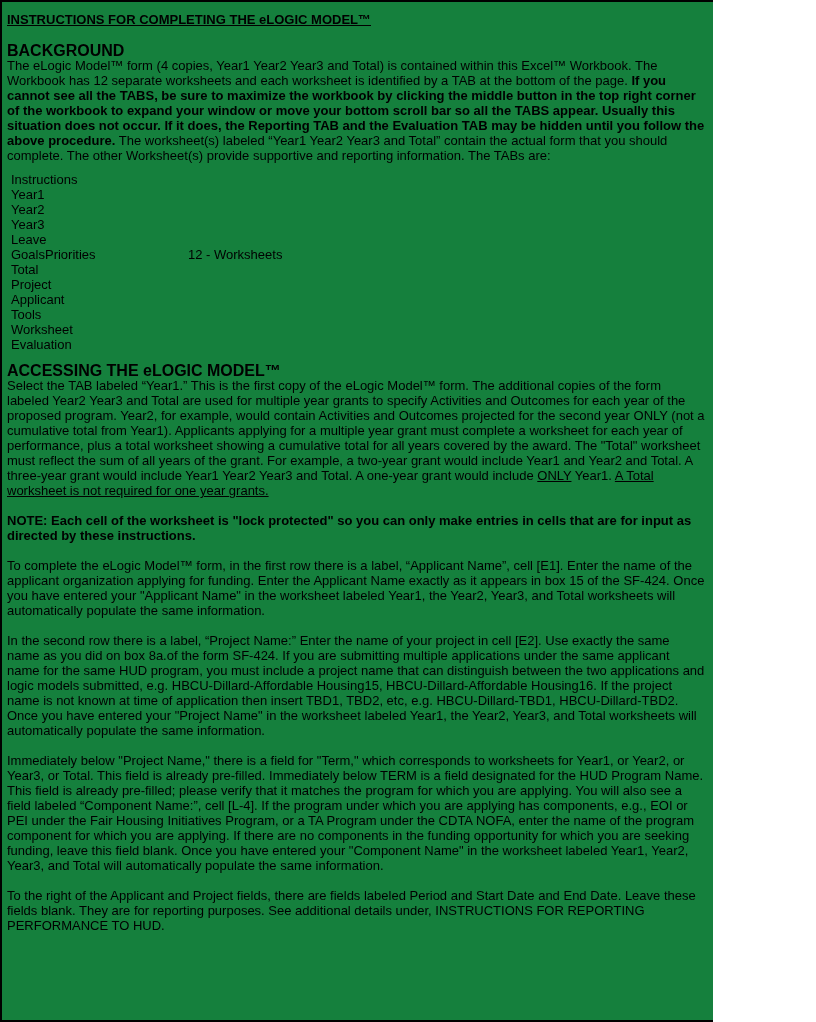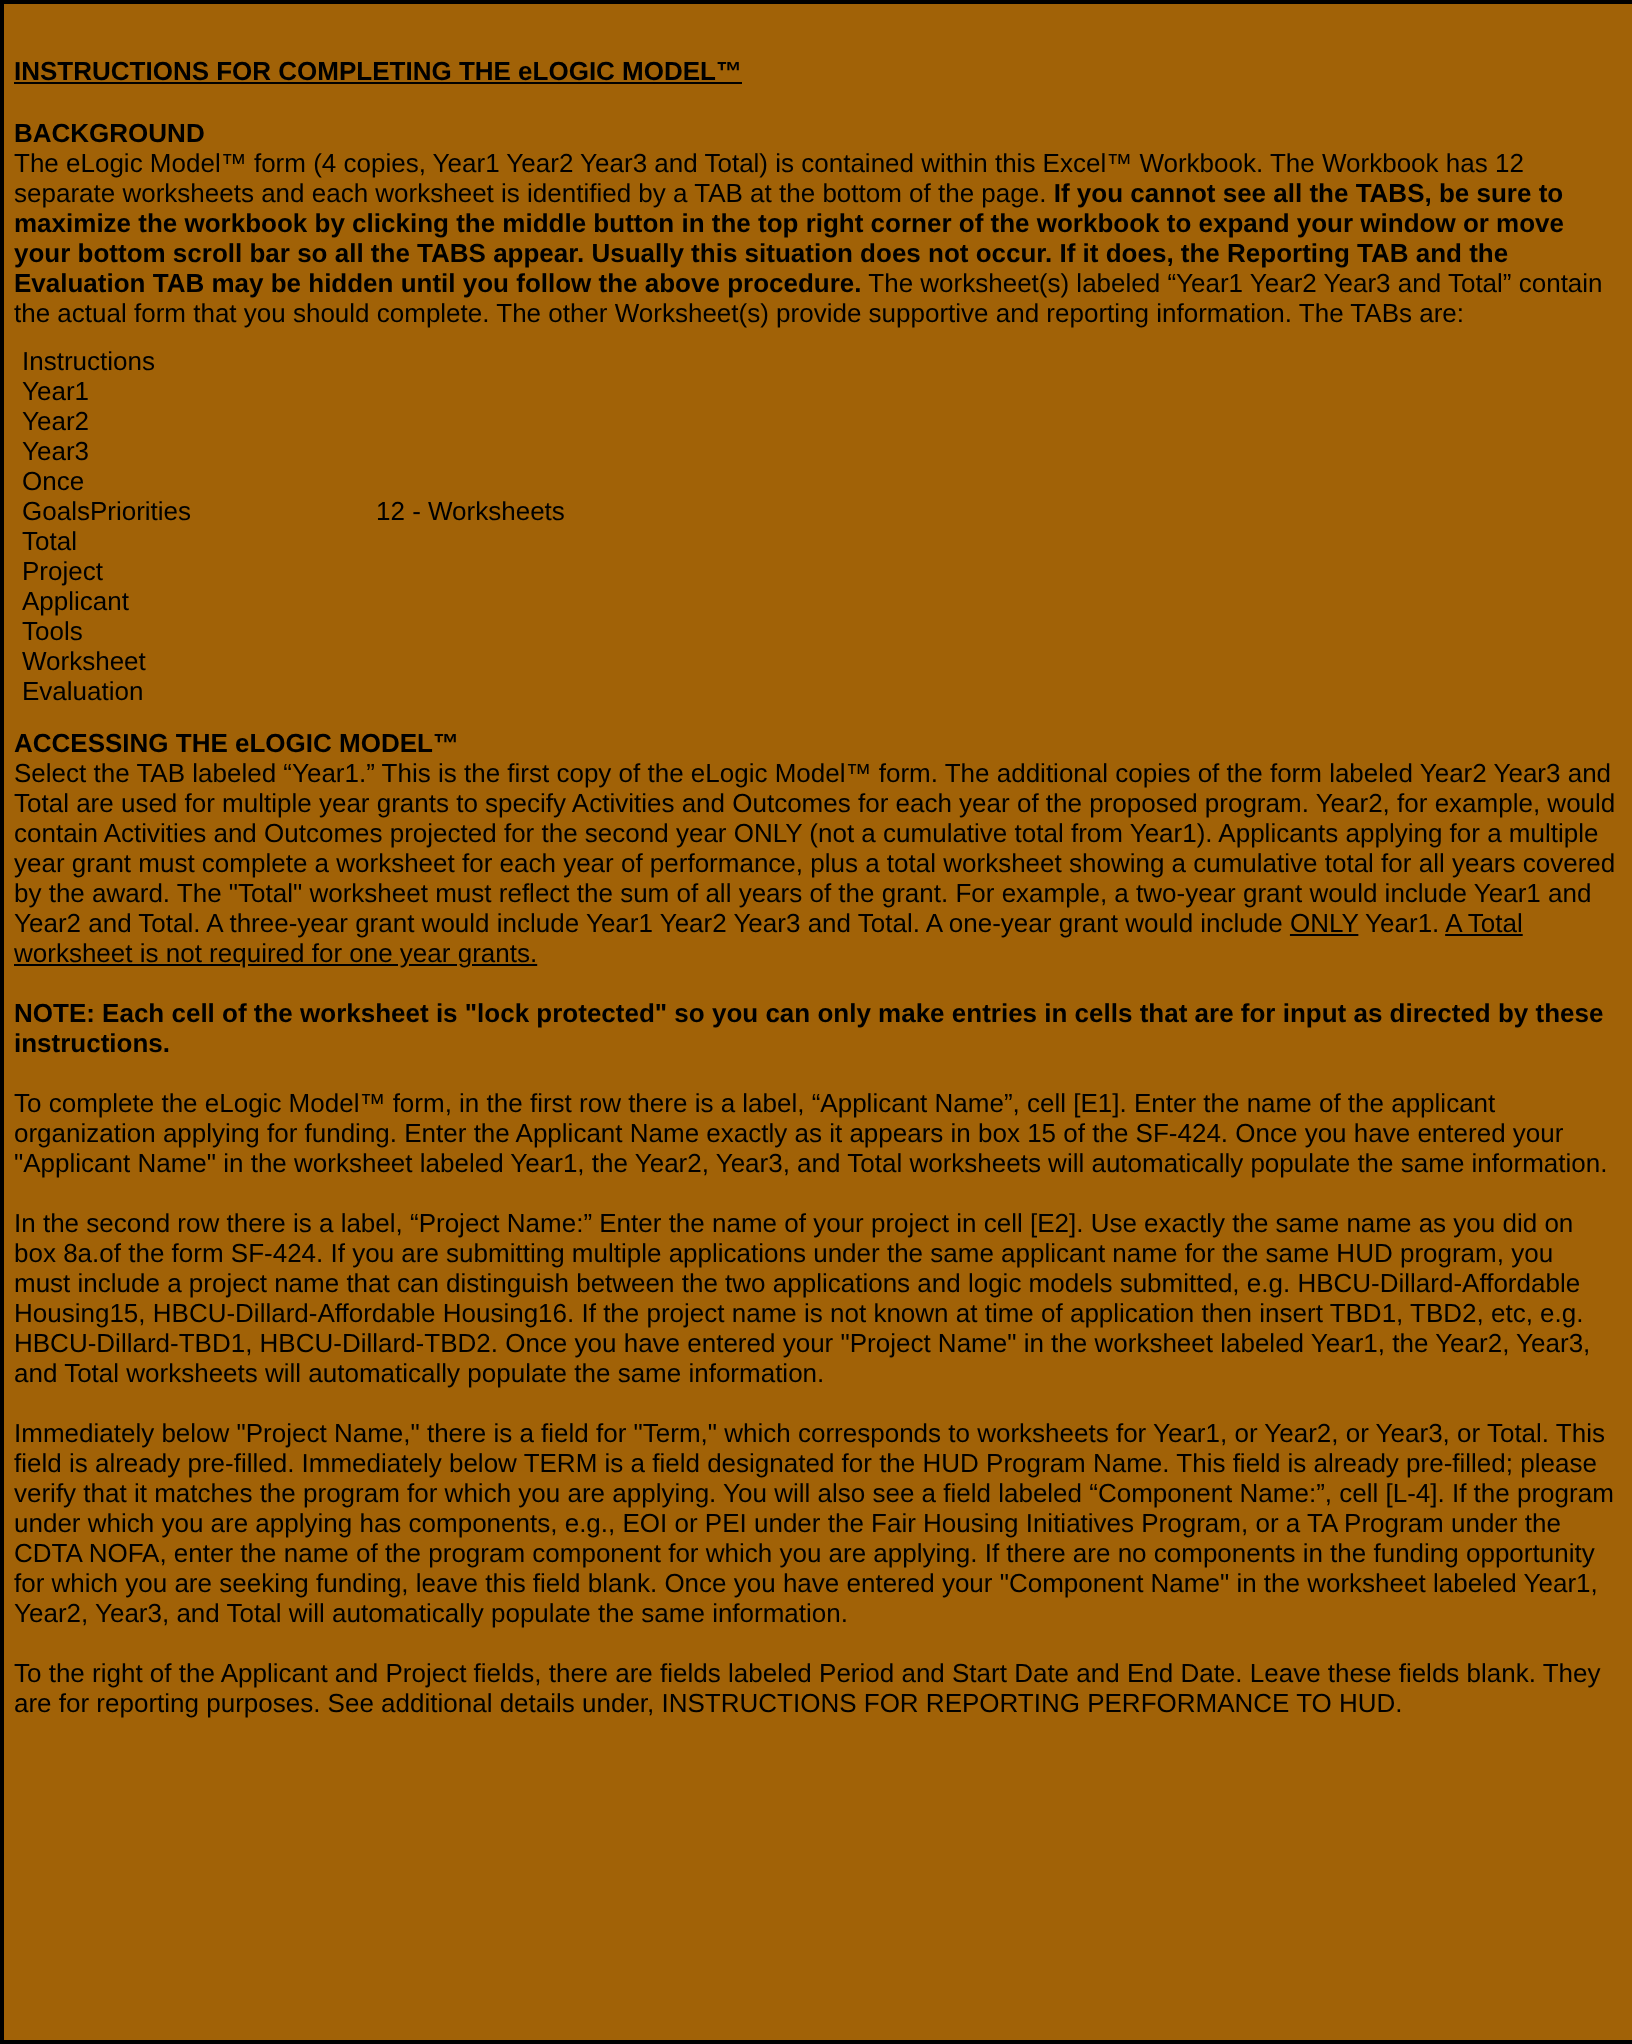--- a/index.html
+++ b/index.html
@@ -1,39 +1,39 @@
 <!DOCTYPE html>
 <html><head>
 <meta charset="utf-8">
 <style>
   html, body { margin: 0; padding: 0; background: #ffffff; }
   .page {
     position: relative;
-    width: 816px;
+    width: 713px;
     height: 1022px;
     box-sizing: border-box;
-    background: #a16207;
+    background: #15803d;
     border-top: 2px solid #000;
     border-left: 2px solid #000;
     border-bottom: 2px solid #000;
-    padding: 26px 8px 0 5px;
+    padding: 10px 8px 0 5px;
     font-family: "Liberation Sans", "DejaVu Sans", sans-serif;
     font-size: 13px;
     line-height: 15px;
     color: #000;
     overflow: hidden;
   }
   .title {
     font-size: 13px;
     font-weight: bold;
     text-decoration: underline;
     margin: 0 0 16px 0;
   }
   .heading {
-    font-size: 13px;
+    font-size: 16px;
     font-weight: bold;
     margin: 0;
   }
   p.para {
     margin: 0 0 15px 0;
   }
   p.para-tight {
     margin: 0;
   }
   .b { font-weight: bold; }
@@ -57,21 +57,21 @@
 
   <div class="heading">BACKGROUND</div>
 
   <p class="para-tight"><span>The eLogic Model™ form (4 copies, Year1 Year2 Year3 and Total) is contained within this Excel™ Workbook.  The Workbook has 12 separate worksheets and each worksheet is identified by a TAB at the bottom of the page.  </span><span class="b">If you cannot see all the TABS, be sure to maximize the workbook by clicking the middle button in the top right corner of the workbook to expand your window or move your bottom scroll bar so all the TABS appear. Usually this situation does not occur. If it does, the Reporting TAB and the Evaluation TAB may be hidden until you follow the above procedure.</span><span> The worksheet(s) labeled “Year1 Year2 Year3 and Total” contain the actual form that you should complete.  The other Worksheet(s) provide supportive and reporting information.  The TABs are:</span></p>
 
   <div class="tabs-list">
     <div class="tab-row"><span class="tab-label">Instructions</span></div>
     <div class="tab-row"><span class="tab-label">Year1</span></div>
     <div class="tab-row"><span class="tab-label">Year2</span></div>
     <div class="tab-row"><span class="tab-label">Year3</span></div>
-    <div class="tab-row"><span class="tab-label">Once</span></div>
+    <div class="tab-row"><span class="tab-label">Leave</span></div>
     <div class="tab-row"><span class="tab-label">GoalsPriorities</span><span>12 - Worksheets</span></div>
     <div class="tab-row"><span class="tab-label">Total</span></div>
     <div class="tab-row"><span class="tab-label">Project</span></div>
     <div class="tab-row"><span class="tab-label">Applicant</span></div>
     <div class="tab-row"><span class="tab-label">Tools</span></div>
     <div class="tab-row"><span class="tab-label">Worksheet</span></div>
     <div class="tab-row"><span class="tab-label">Evaluation</span></div>
   </div>
 
   <div class="heading">ACCESSING THE eLOGIC MODEL™</div>

